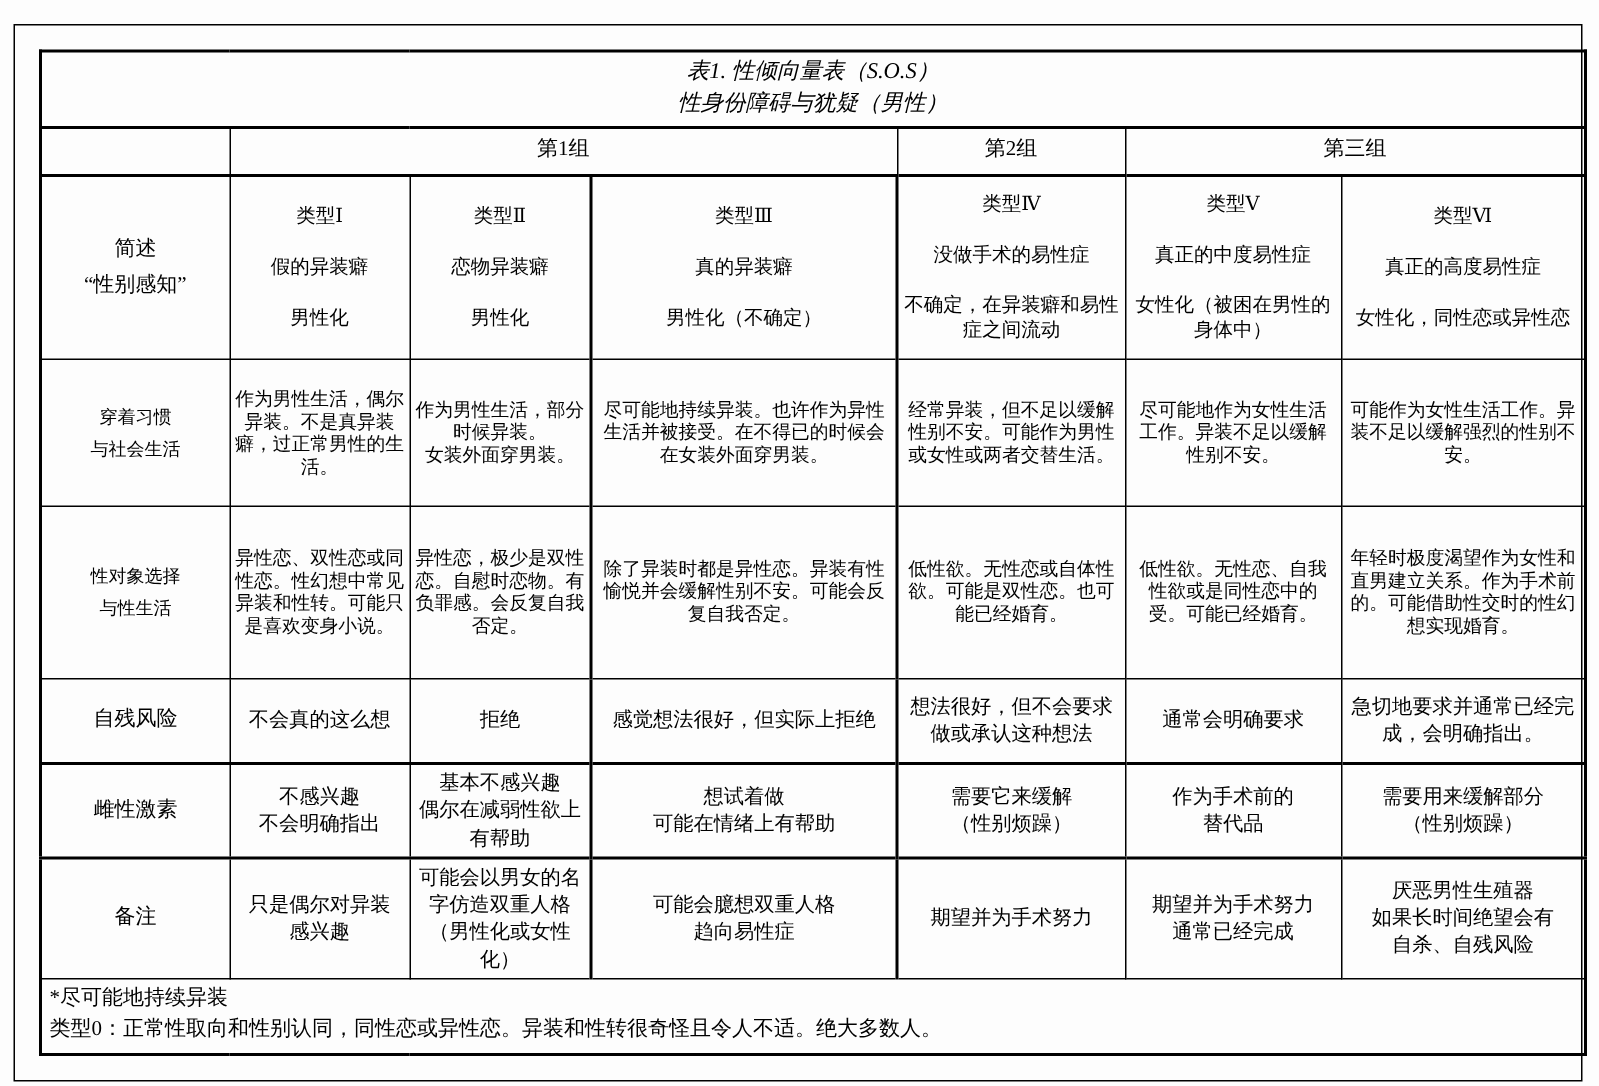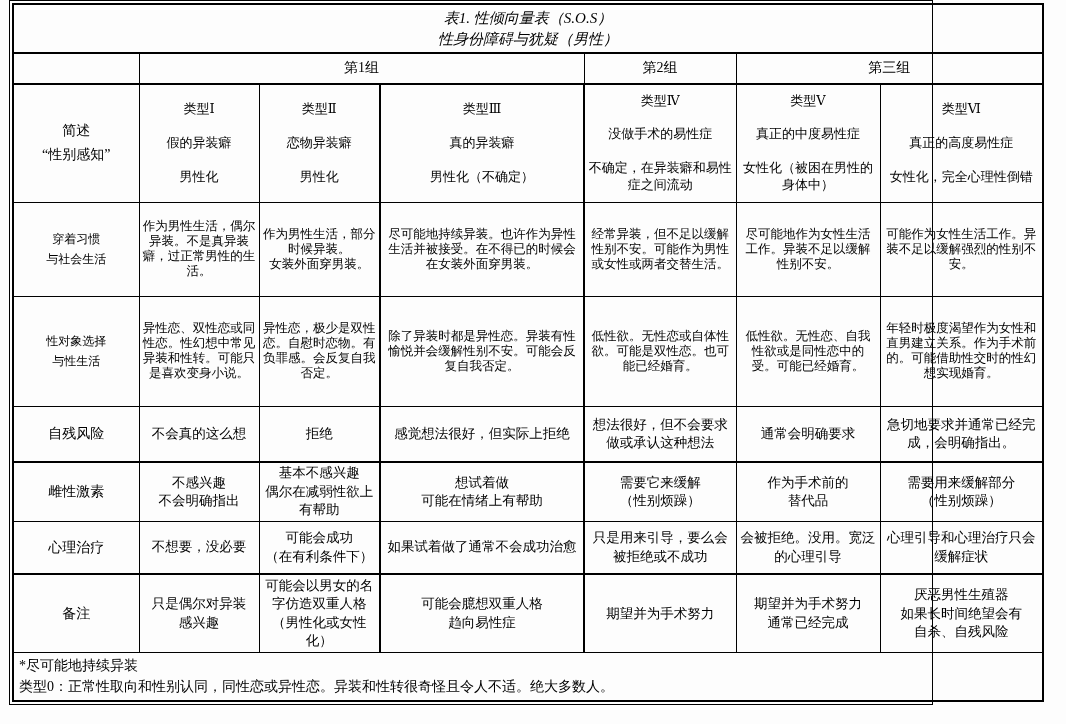--- a/index.html
+++ b/index.html
@@ -5,24 +5,24 @@
   html,body{margin:0;padding:0;background:#fff;}
   .page{
     position:relative;
     width:1066px;height:724px;
     background:#fdfdfd;
     font-family:"Liberation Serif","DejaVu Serif",serif;
     color:#000;
     overflow:hidden;
   }
   .frame{
-    position:absolute;left:9px;top:0;
-    width:924px;height:705px;
+    position:absolute;left:9px;top:16px;
+    width:1046px;height:705px;
     border:1px solid #000;
-    padding:2px;
+    padding:16px;
     box-sizing:border-box;
   }
   table.sos{
     width:100%;height:100%;
     border-collapse:collapse;
     border:2px solid #000;
     table-layout:fixed;
   }
   td{
     border:1px solid #000;
@@ -121,21 +121,21 @@
 不确定，在异装癖和易性症之间流动</td>
         <td>类型Ⅴ
 
 真正的中度易性症
 
 女性化（被困在男性的身体中）</td>
         <td>类型Ⅵ
 
 真正的高度易性症
 
-女性化，完全心理性倒错</td>
+女性化，同性恋或异性恋</td>
       </tr>
 
       <tr class="br dense" style="height:92px">
         <td class="lbl">穿着习惯
 与社会生活</td>
         <td>作为男性生活，偶尔异装。不是真异装癖，过正常男性的生活。</td>
         <td>作为男性生活，部分时候异装。
 女装外面穿男装。</td>
         <td>尽可能地持续异装。也许作为异性生活并被接受。在不得已的时候会在女装外面穿男装。</td>
         <td>经常异装，但不足以缓解性别不安。可能作为男性或女性或两者交替生活。</td>
@@ -174,30 +174,20 @@
         <td>想试着做
 可能在情绪上有帮助</td>
         <td>需要它来缓解
 （性别烦躁）</td>
         <td>作为手术前的
 替代品</td>
         <td>需要用来缓解部分
 （性别烦躁）</td>
       </tr>
 
-      <tr class="br" style="height:52px">
-        <td class="lbl">心理治疗</td>
-        <td>不想要，没必要</td>
-        <td>可能会成功
-（在有利条件下）</td>
-        <td>如果试着做了通常不会成功治愈</td>
-        <td>只是用来引导，要么会被拒绝或不成功</td>
-        <td>会被拒绝。没用。宽泛的心理引导</td>
-        <td>心理引导和心理治疗只会缓解症状</td>
-      </tr>
 
       <tr class="br bt" style="height:74px">
         <td class="lbl">备注</td>
         <td>只是偶尔对异装
 感兴趣</td>
         <td>可能会以男女的名字仿造双重人格（男性化或女性化）</td>
         <td>可能会臆想双重人格
 趋向易性症</td>
         <td>期望并为手术努力</td>
         <td>期望并为手术努力

